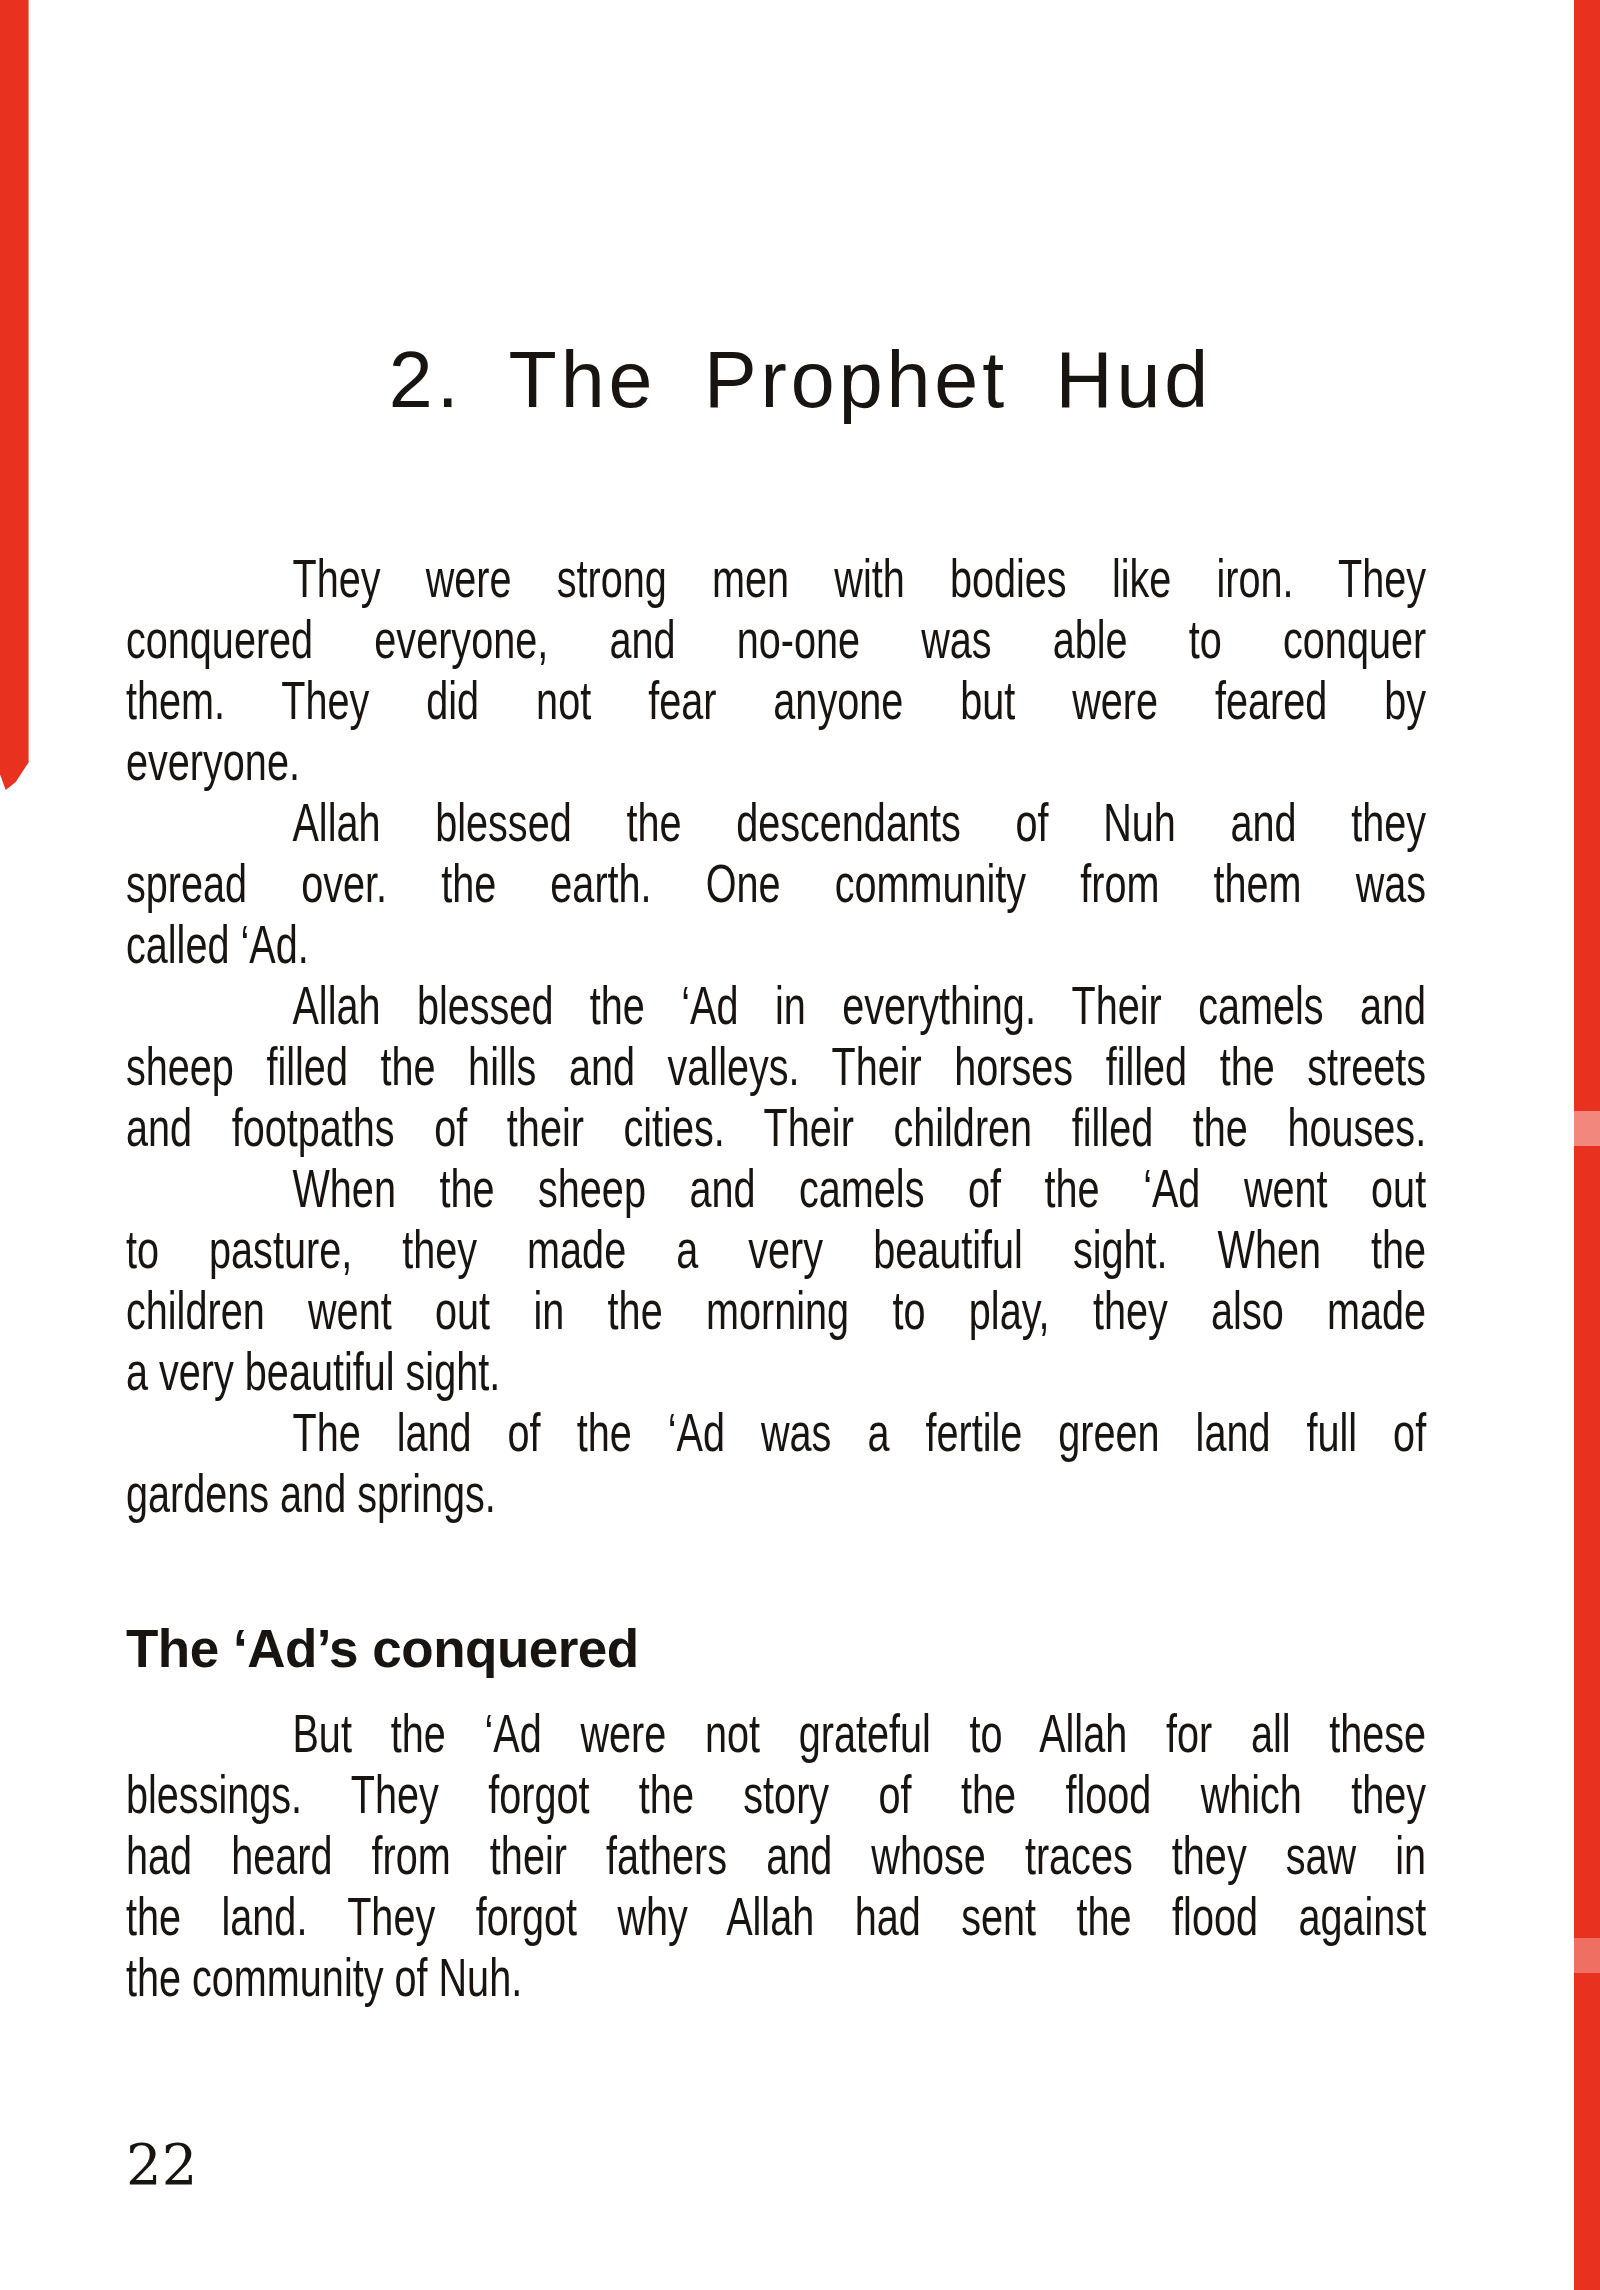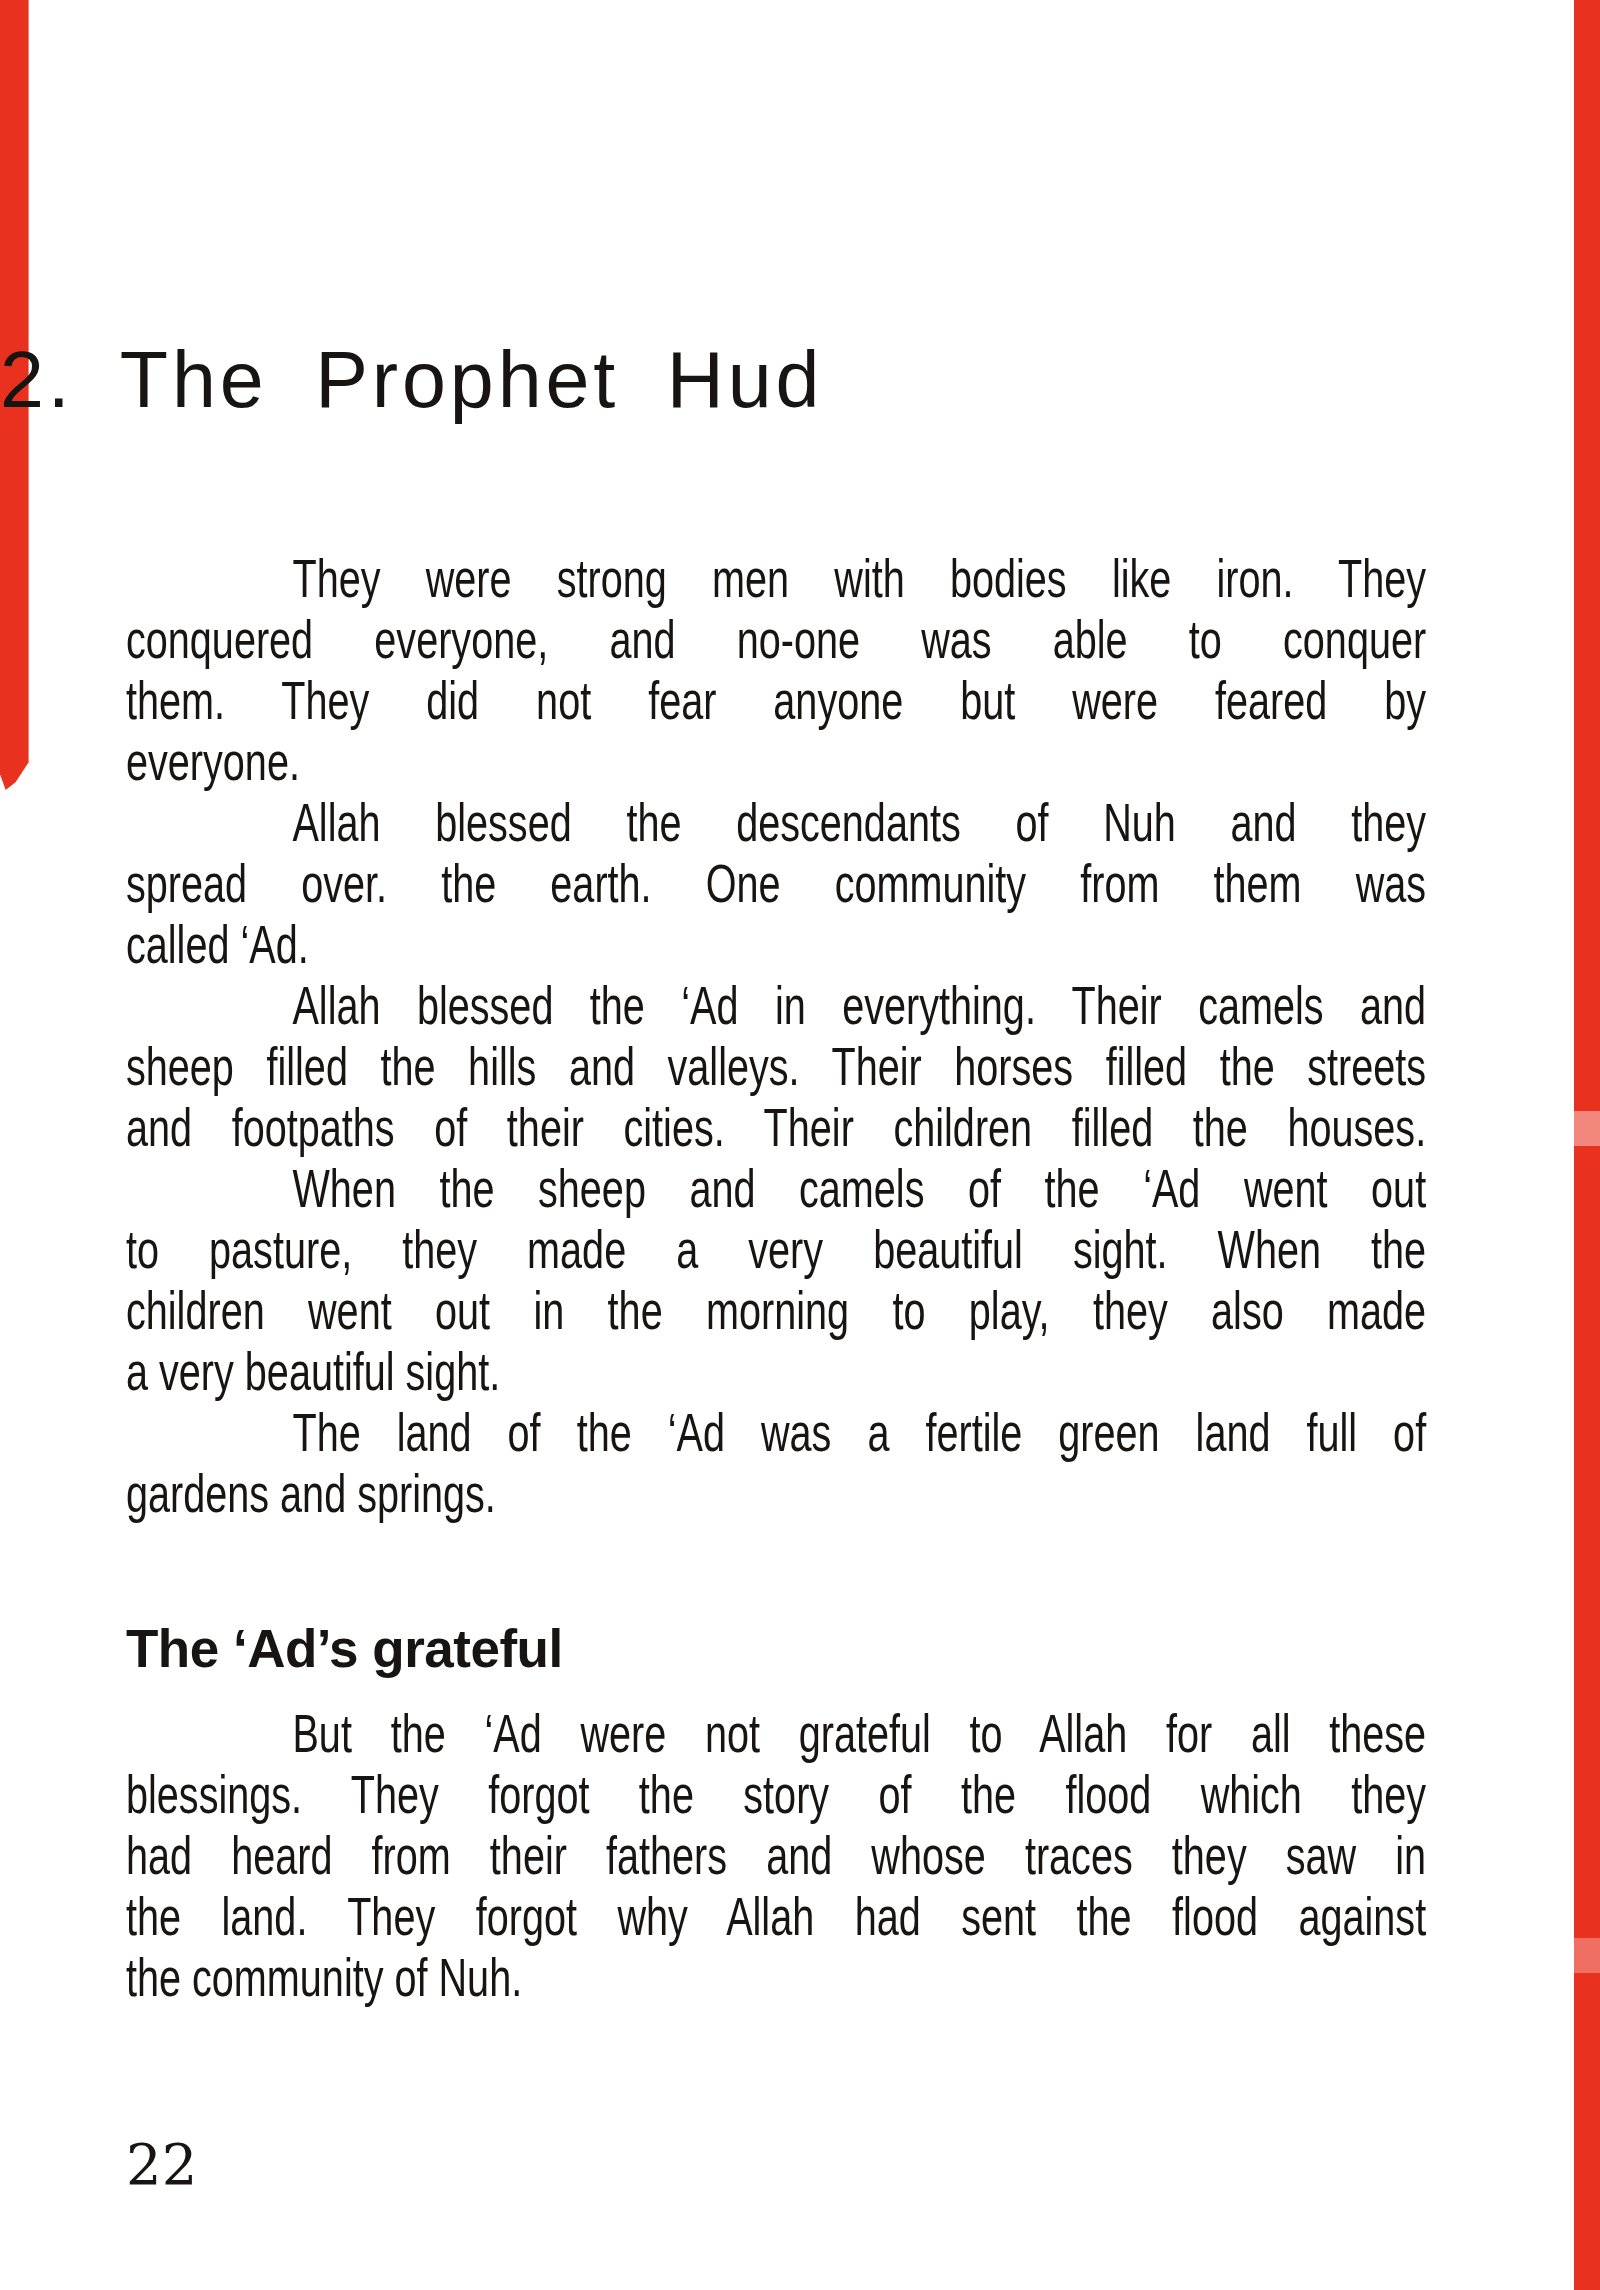--- a/index.html
+++ b/index.html
@@ -16,21 +16,21 @@
   }
   .edge-right { right:0; width:26.6px; height:2290px; }
   .edge-right::after {
     content:""; position:absolute; left:0; width:100%;
     top:1111px; height:35px;
     background:rgba(255,255,255,0.42);
     box-shadow:0 827px 0 rgba(255,255,255,0.30);
   }
   .title {
     position:absolute; top:335px; left:0; width:100%;
-    text-align:left; font-size:79px; line-height:89px;
+    text-align:center; font-size:79px; line-height:89px;
     letter-spacing:3.9px; word-spacing:21.7px; font-weight:400;
     white-space:nowrap;
   }
   .column {
     position:absolute; left:126px; top:523px; width:1300px;
     font-size:54px; line-height:61px;
   }
   .heading {
     font-size:53px; font-weight:bold; line-height:61px;
     letter-spacing:-0.5px; white-space:nowrap;
@@ -82,21 +82,21 @@
           <div class="line justify indent">When the sheep and camels of the ‘Ad went out</div>
           <div class="line justify">to pasture, they made a very beautiful sight. When the</div>
           <div class="line justify">children went out in the morning to play, they also made</div>
           <div class="line">a very beautiful sight.</div>
         </div>
         <div class="para">
           <div class="line justify indent">The land of the ‘Ad was a fertile green land full of</div>
           <div class="line">gardens and springs.</div>
         </div>
       </div>
-    <div class="heading h2">The ‘Ad’s grateful</div>
+    <div class="heading h2">The ‘Ad’s conquered</div>
     <div class="paras">
         <div class="para">
           <div class="line justify indent">But the ‘Ad were not grateful to Allah for all these</div>
           <div class="line justify">blessings. They forgot the story of the flood which they</div>
           <div class="line justify">had heard from their fathers and whose traces they saw in</div>
           <div class="line justify">the land. They forgot why Allah had sent the flood against</div>
           <div class="line">the community of Nuh.</div>
         </div>
       </div>
   </div>

